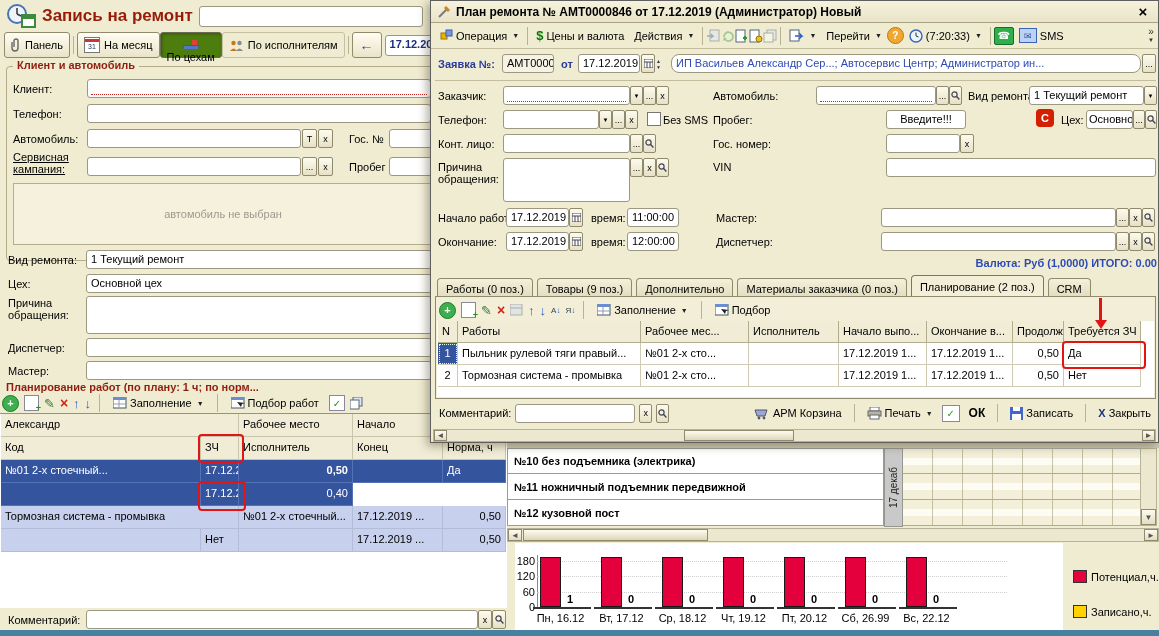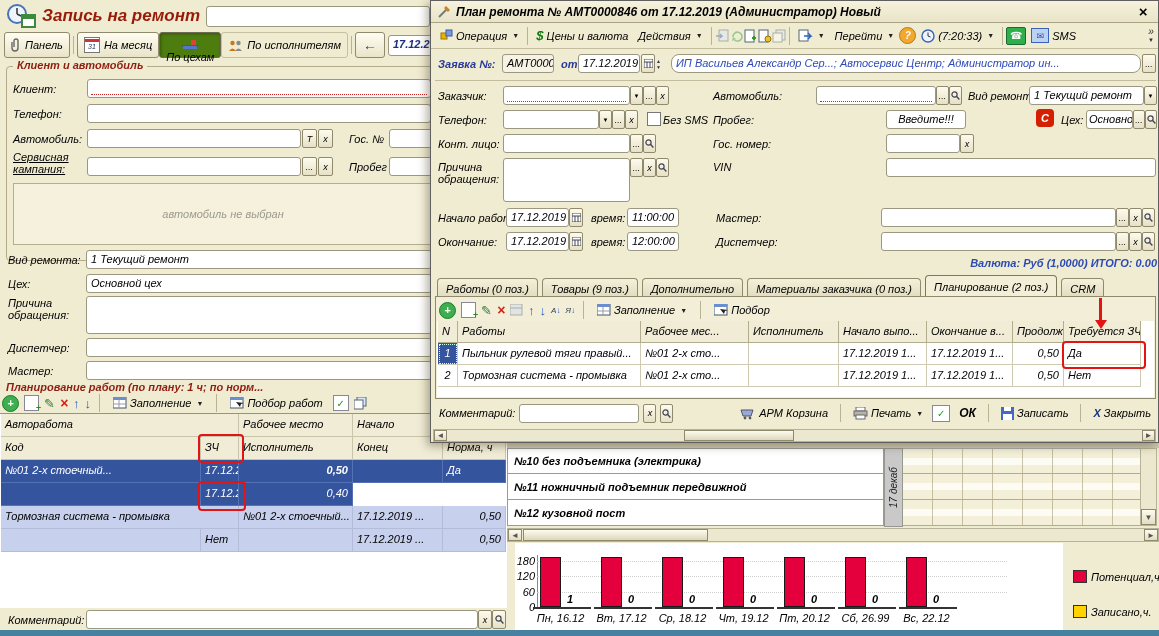--- a/index.html
+++ b/index.html
@@ -1,18 +1,18 @@
 <!DOCTYPE html>
 <html><head>
 <meta charset="utf-8">
 <style>
   html,body{margin:0;padding:0;background:#888;}
   #screen{position:relative;width:1159px;height:636px;background:#f0ecd2;overflow:hidden;
     font-family:"Liberation Sans","DejaVu Sans",sans-serif;font-size:11px;color:#000;
-    border-right:1px solid #9a9a8a;font-style:italic;}
+    border-right:1px solid #9a9a8a;}
   .abs{position:absolute;}
   .lbl{position:absolute;white-space:nowrap;}
   .inp{position:absolute;background:#fff;border:1px solid #9c9780;border-radius:3px;height:19px;
     box-sizing:border-box;padding:2px 4px;overflow:hidden;white-space:nowrap;}
   .req::after{content:"";position:absolute;left:3px;right:3px;bottom:2px;border-bottom:1px dotted #c22;}
   .sq{position:absolute;width:15px;height:19px;box-sizing:border-box;border:1px solid #8f8a6d;background:linear-gradient(#fdfbee,#e6e1c5);
     border-radius:2px;display:flex;align-items:center;justify-content:center;font-size:9px;cursor:default;}
   .sep{width:1px;height:18px;background:#b9b394;margin:0 3px;flex:0 0 auto;}
   .tbtn{display:inline-flex;align-items:center;gap:4px;border:1px solid #8f8a6d;border-radius:3px;
     background:linear-gradient(#fffdf2,#e9e4c8);padding:12px 6px;height:22px;box-sizing:border-box;white-space:nowrap;}
@@ -222,21 +222,21 @@
       <span class="mini">
           <svg width="14" height="13" viewBox="0 0 14 13">
             <rect x="3" y="0" width="9" height="9" fill="#dce6f8" stroke="#567"></rect>
             <rect x="0" y="3" width="9" height="9" fill="#fff" stroke="#567"></rect>
           </svg>
         </span>
     </div>
 
     <div class="abs" style="left:0;top:413px;width:507px;height:194px;background:#fff;border-top:1px solid #98937c;"></div>
     <div class="ltable" style="left:1px;top:414px;">
-      <div class="c h" style="grid-column:1/3;">Авторабота</div>
+      <div class="c h" style="grid-column:1/3;">Александр</div>
       <div class="c h">Рабочее место</div>
       <div class="c h">Начало</div>
       <div class="c h"></div>
       <div class="c h">Код</div>
       <div class="c h">ЗЧ</div>
       <div class="c h">Исполнитель</div>
       <div class="c h">Конец</div>
       <div class="c h">Норма, ч</div>
 
       <div class="c selr">№01  2-х стоечный...</div>

